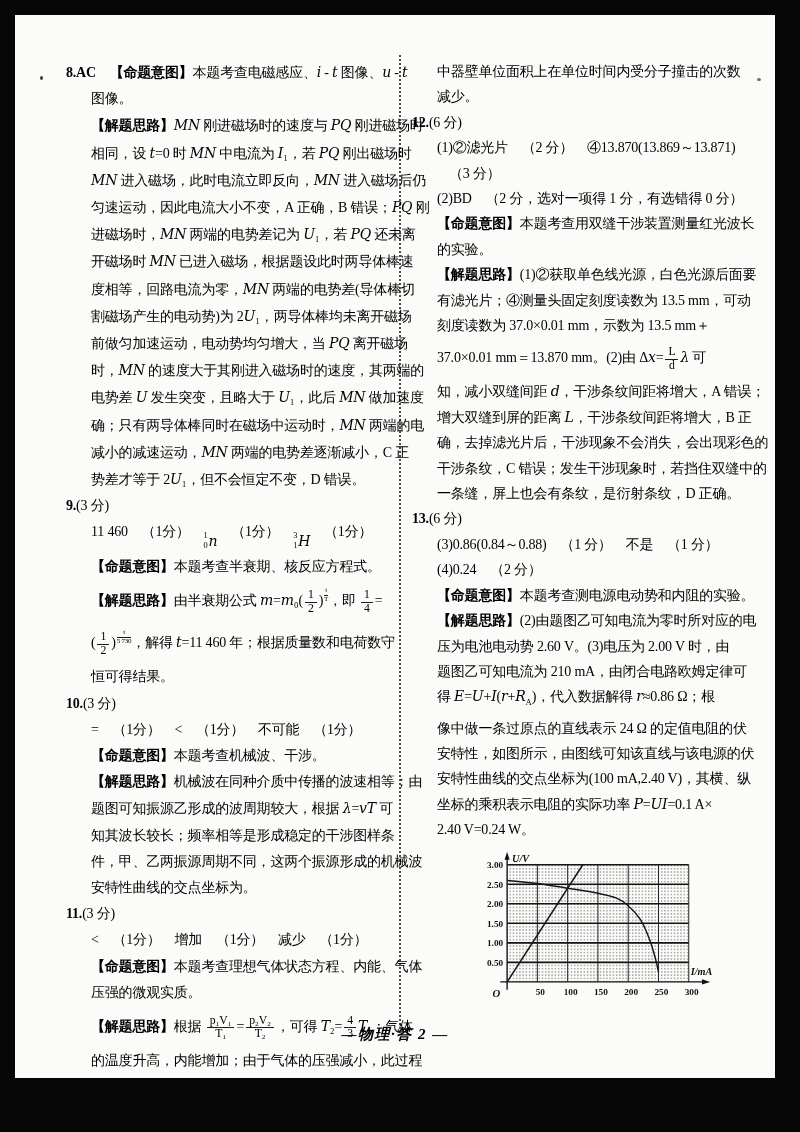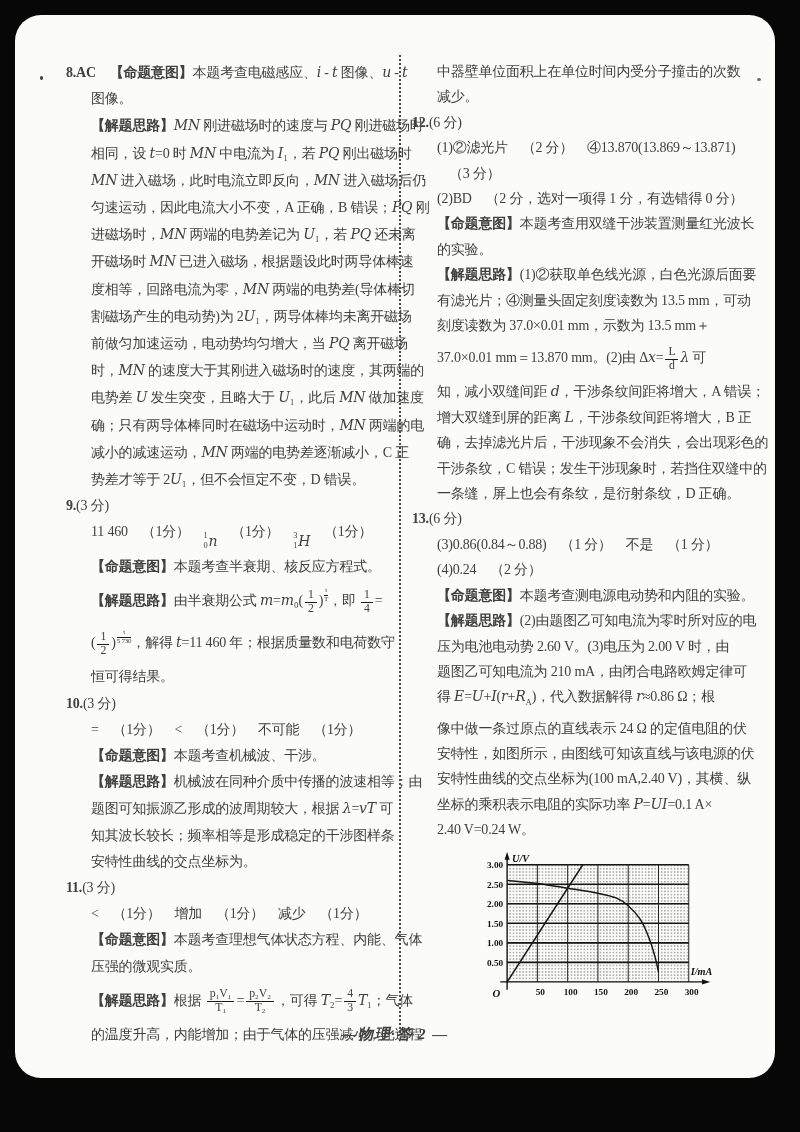--- a/index.html
+++ b/index.html
@@ -3,21 +3,21 @@
 <meta charset="utf-8">
 <style>
   html,body{margin:0;padding:0;}
   body{
     width:800px;height:1132px;position:relative;overflow:hidden;
     background:#070707;
     font-family:"Liberation Serif","DejaVu Serif",serif;
   }
   .paper{
     position:absolute;left:15px;top:15px;width:760px;height:1063px;
-    background:#fbfbf9;color:#404040;border-radius:26px;
+    background:#fbfbf9;color:#000000;
   }
   .speck1{position:absolute;left:25px;top:61px;width:3px;height:4px;background:#3c3c3c;border-radius:50%;}
   .speck2{position:absolute;left:742px;top:63px;width:4px;height:3px;background:#6a6a6a;border-radius:50%;}
   .divider{
     position:absolute;left:384px;top:40px;height:978px;width:0;
     border-left:2px dotted #4a4a4a;
   }
   .col{position:absolute;top:44px;font-size:14px;}
   .col-left{left:51px;width:336px;}
   .col-right{left:397px;width:350px;}
@@ -87,20 +87,21 @@
       <div class="line b"><b>【命题意图】</b>本题考查半衰期、核反应方程式。</div>
       <div class="line b f"><b>【解题思路】</b>由半衰期公式 <span class="vi">m</span>=<span class="vi">m</span>₀(<span class="frac"><span class="fn">1</span><span class="fd">2</span></span>)<span class="supfrac"><span class="fn">t</span><span class="fd">T</span></span>，即 <span class="frac"><span class="fn">1</span><span class="fd">4</span></span>=</div>
       <div class="line b f">(<span class="frac"><span class="fn">1</span><span class="fd">2</span></span>)<span class="supfrac"><span class="fn">t</span><span class="fd">5 730</span></span>，解得 <span class="vi">t</span>=11 460 年；根据质量数和电荷数守</div>
       <div class="line b">恒可得结果。</div>
       <div class="line q"><b>10.</b>(3 分)</div>
       <div class="line b">=　（1分）　&lt;　（1分）　不可能　（1分）</div>
       <div class="line b"><b>【命题意图】</b>本题考查机械波、干涉。</div>
       <div class="line b"><b>【解题思路】</b>机械波在同种介质中传播的波速相等；由</div>
       <div class="line b">题图可知振源乙形成的波周期较大，根据 <span class="vi">λ</span>=<span class="vi">vT</span> 可</div>
       <div class="line b">知其波长较长；频率相等是形成稳定的干涉图样条</div>
+      <div class="line b">件，甲、乙两振源周期不同，这两个振源形成的机械波</div>
       <div class="line b">安特性曲线的交点坐标为。</div>
       <div class="line q"><b>11.</b>(3 分)</div>
       <div class="line b">&lt;　（1分）　增加　（1分）　减少　（1分）</div>
       <div class="line b"><b>【命题意图】</b>本题考查理想气体状态方程、内能、气体</div>
       <div class="line b">压强的微观实质。</div>
       <div class="line b f"><b>【解题思路】</b>根据 <span class="frac"><span class="fn">p₁V₁</span><span class="fd">T₁</span></span>=<span class="frac"><span class="fn">p₂V₂</span><span class="fd">T₂</span></span>，可得 <span class="vi">T</span>₂=<span class="frac"><span class="fn">4</span><span class="fd">3</span></span><span class="vi">T</span>₁；气体</div>
       <div class="line b">的温度升高，内能增加；由于气体的压强减小，此过程</div>
     </div>
 
   <div class="col col-right">

